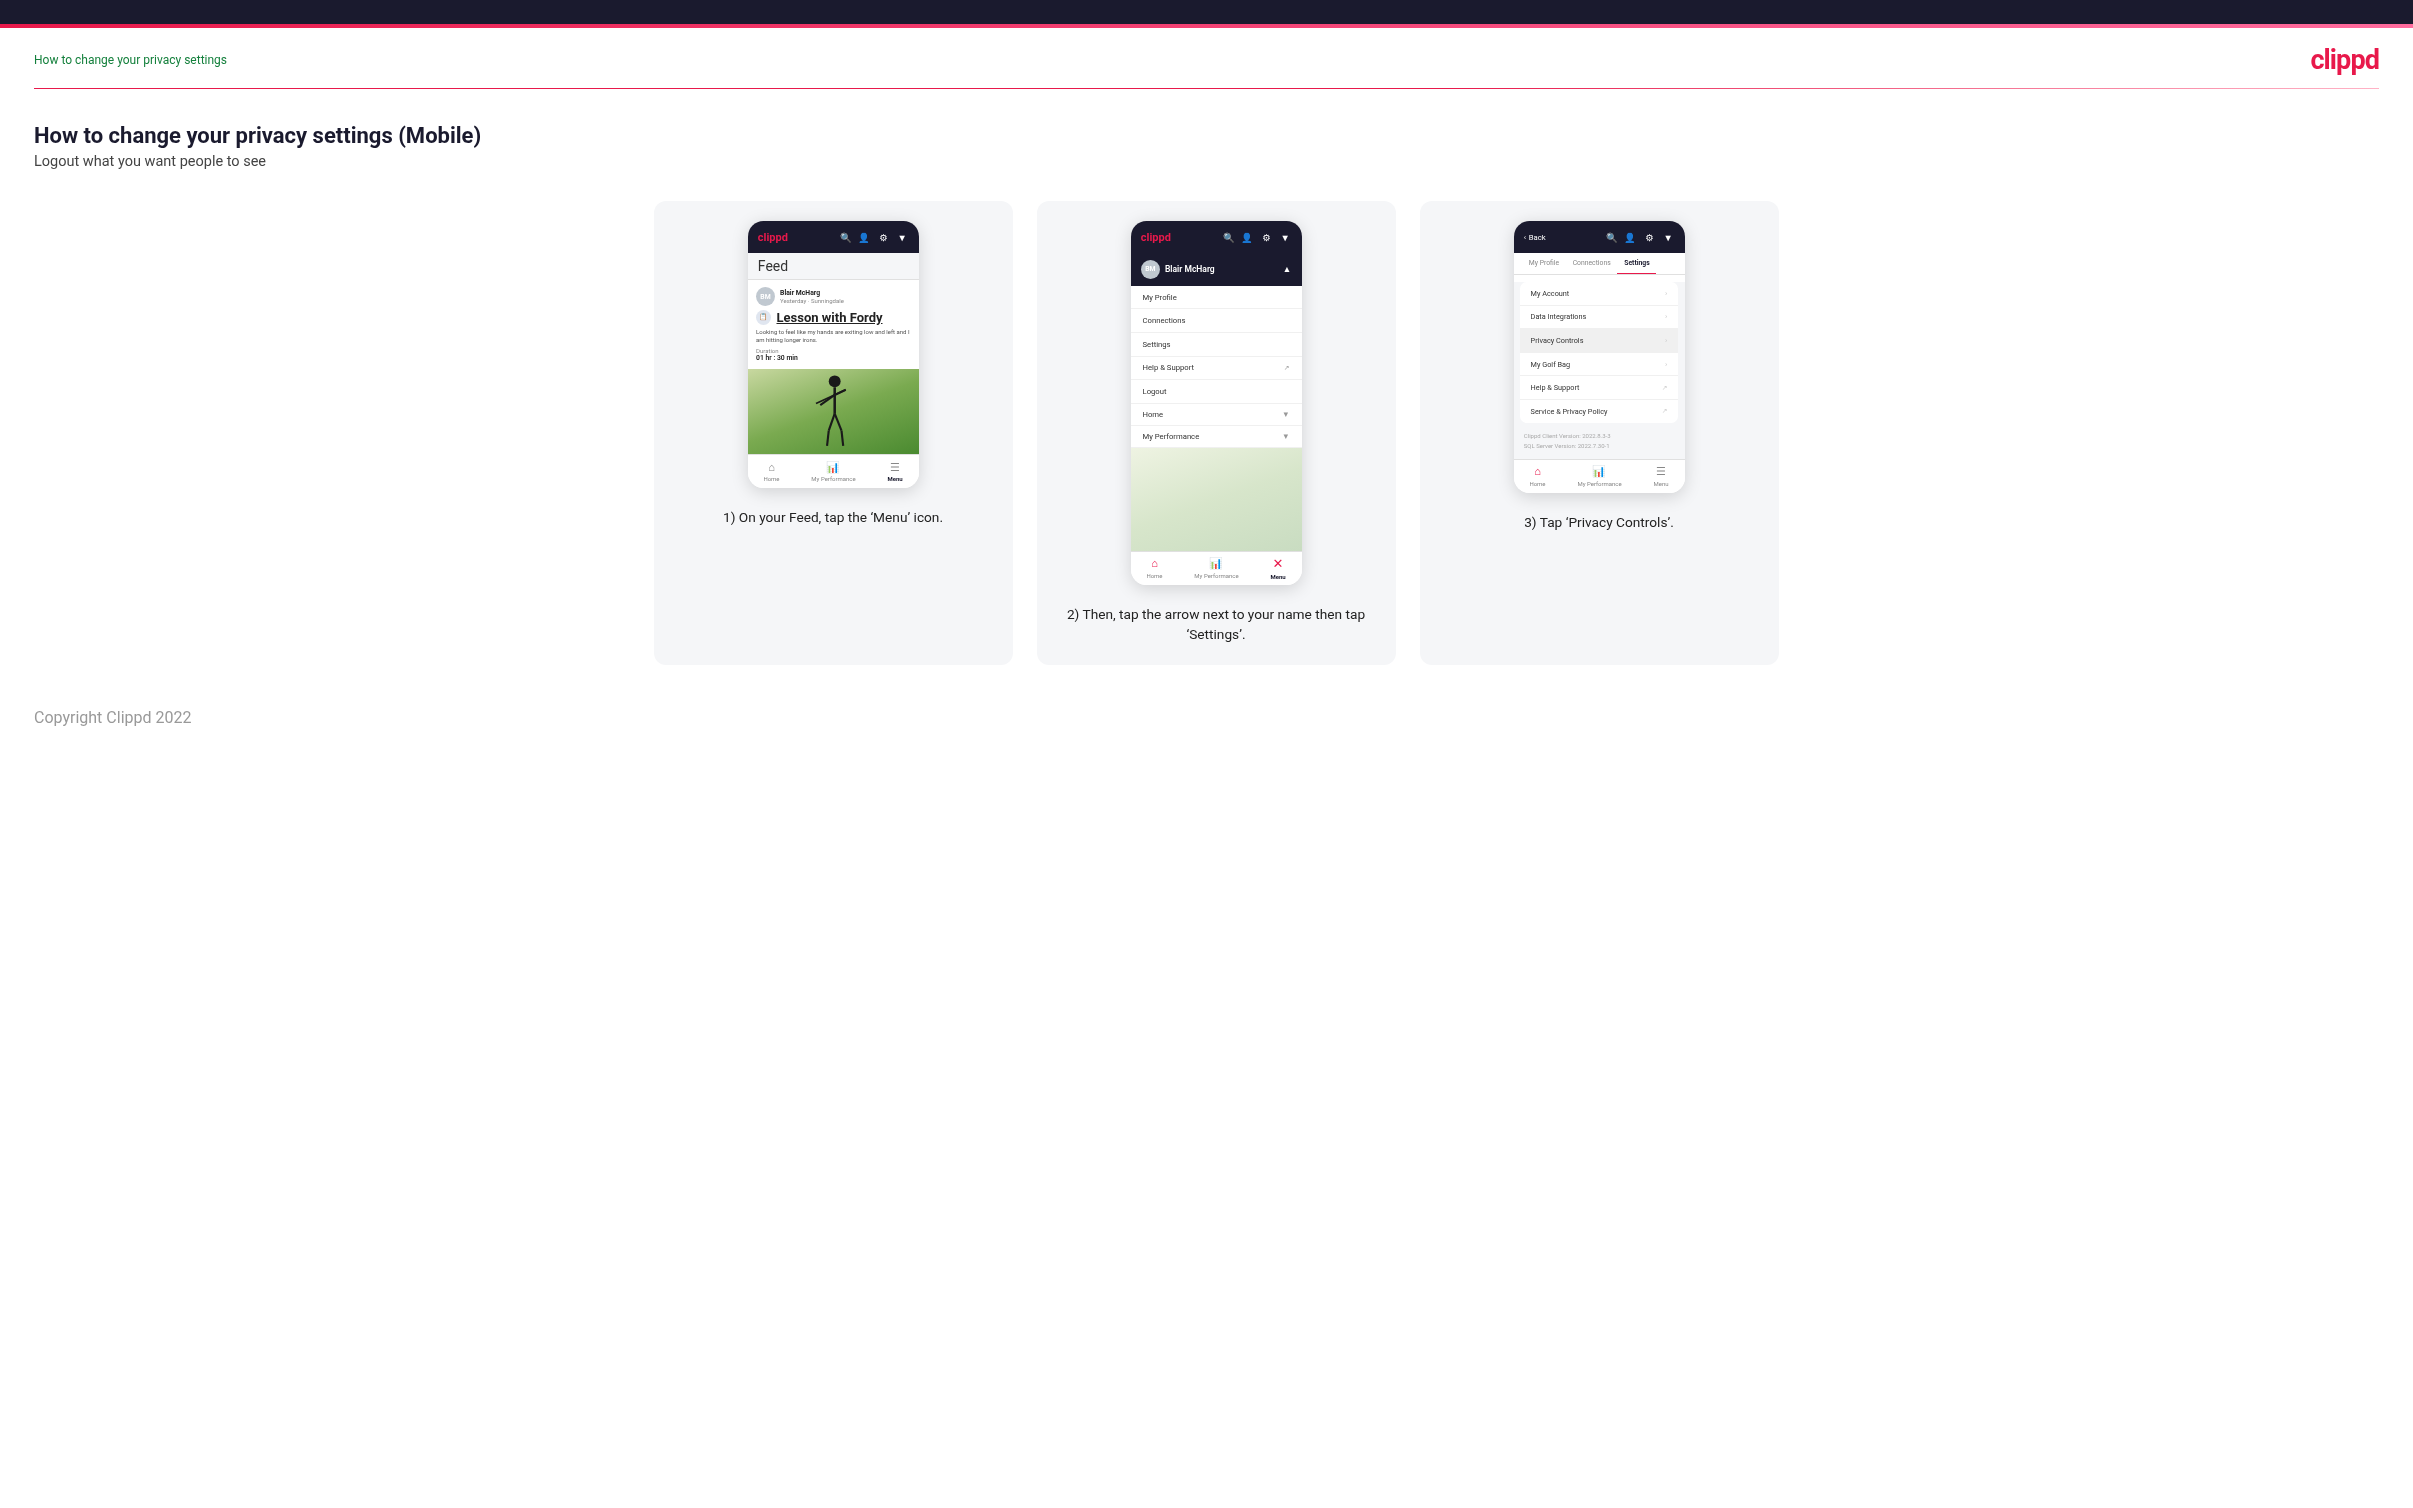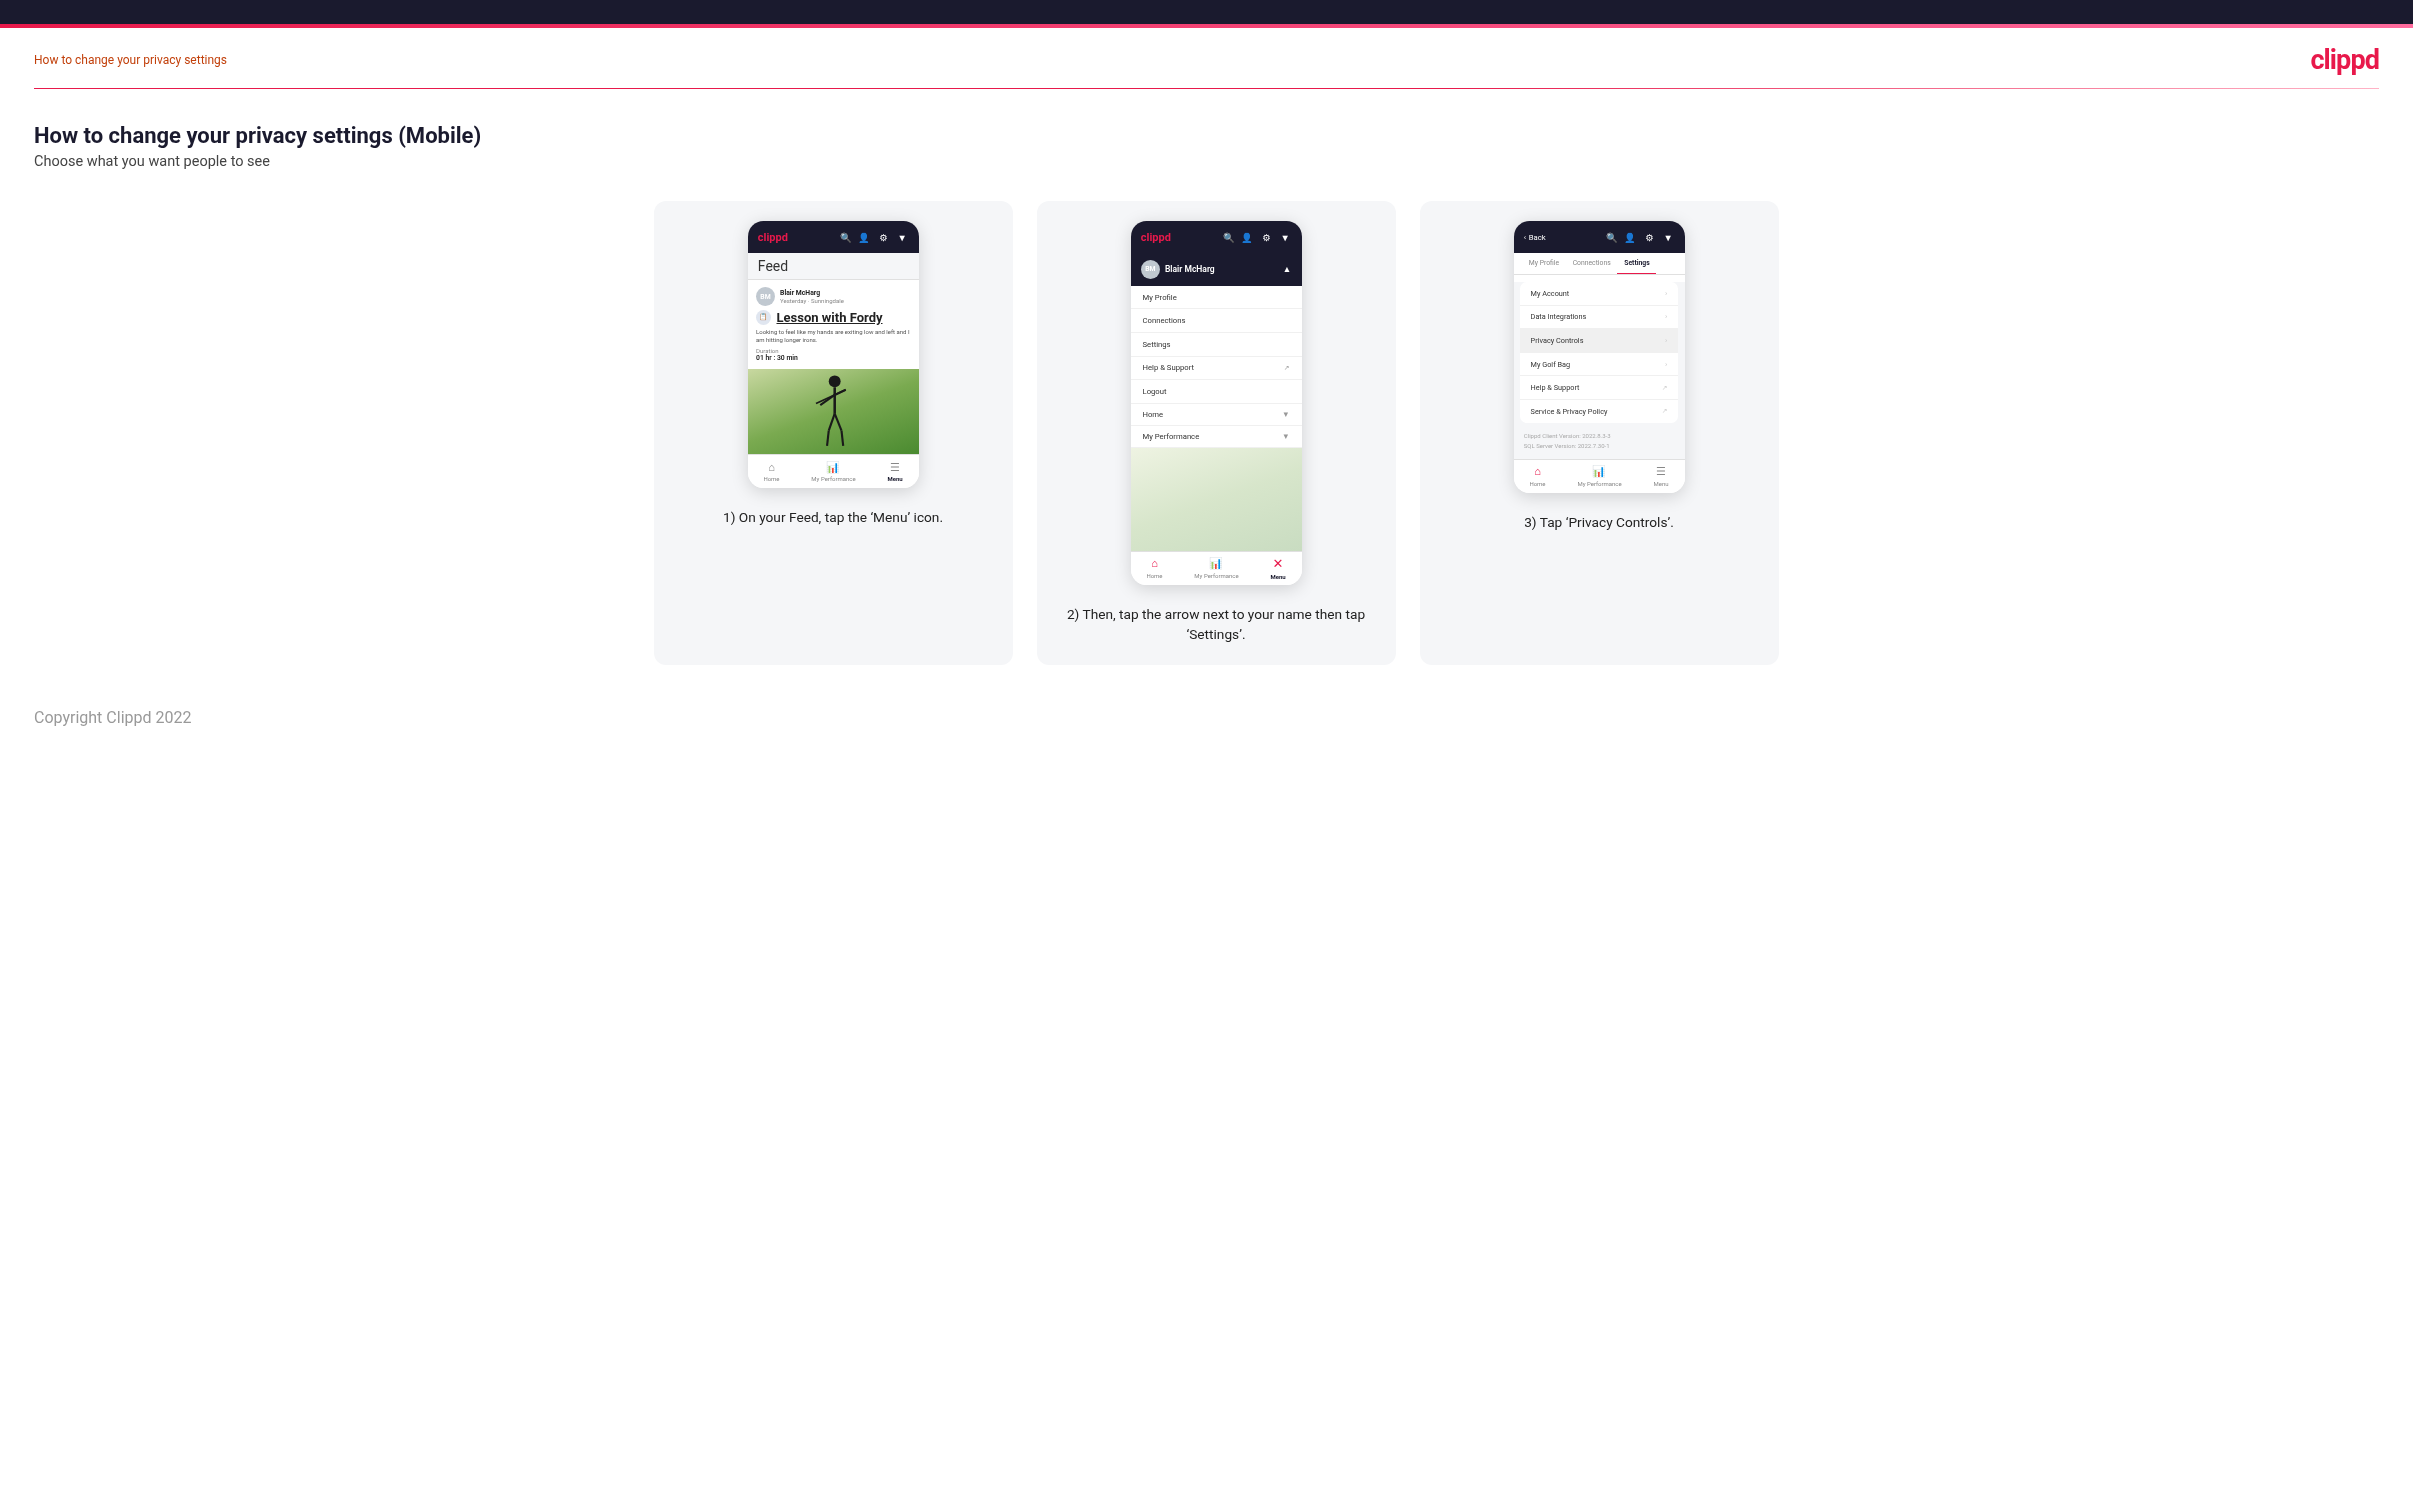--- a/index.html
+++ b/index.html
@@ -24,21 +24,21 @@
 
     
     .header {
       display: flex;
       align-items: center;
       justify-content: space-between;
       padding: 15.4px 34px 12px 34px;
     }
     .header-title {
       font-size: 12px;
-      color: #c2410c;
+      color: #15803d;
       font-weight: 400;
     }
     .logo {
       font-size: 27px;
       font-weight: 700;
       color: #e8194b;
       letter-spacing: -0.9px;
     }
 
     
@@ -345,21 +345,21 @@
 <div class="top-accent"></div>
 
 <div class="header">
   <span class="header-title">How to change your privacy settings</span>
   <span class="logo">clippd</span>
 </div>
 <div class="header-divider"></div>
 
 <div class="main">
   <h1 class="page-heading">How to change your privacy settings (Mobile)</h1>
-  <p class="page-subheading">Choose what you want people to see</p>
+  <p class="page-subheading">Logout what you want people to see</p>
 
   <div class="steps-row">
 
     <div class="step-card">
       <div class="phone-mockup">
 
         <div class="phone-topbar">
           <span class="phone-logo">clippd</span>
           <div class="phone-icons">
             <span class="phone-icon">🔍</span>

